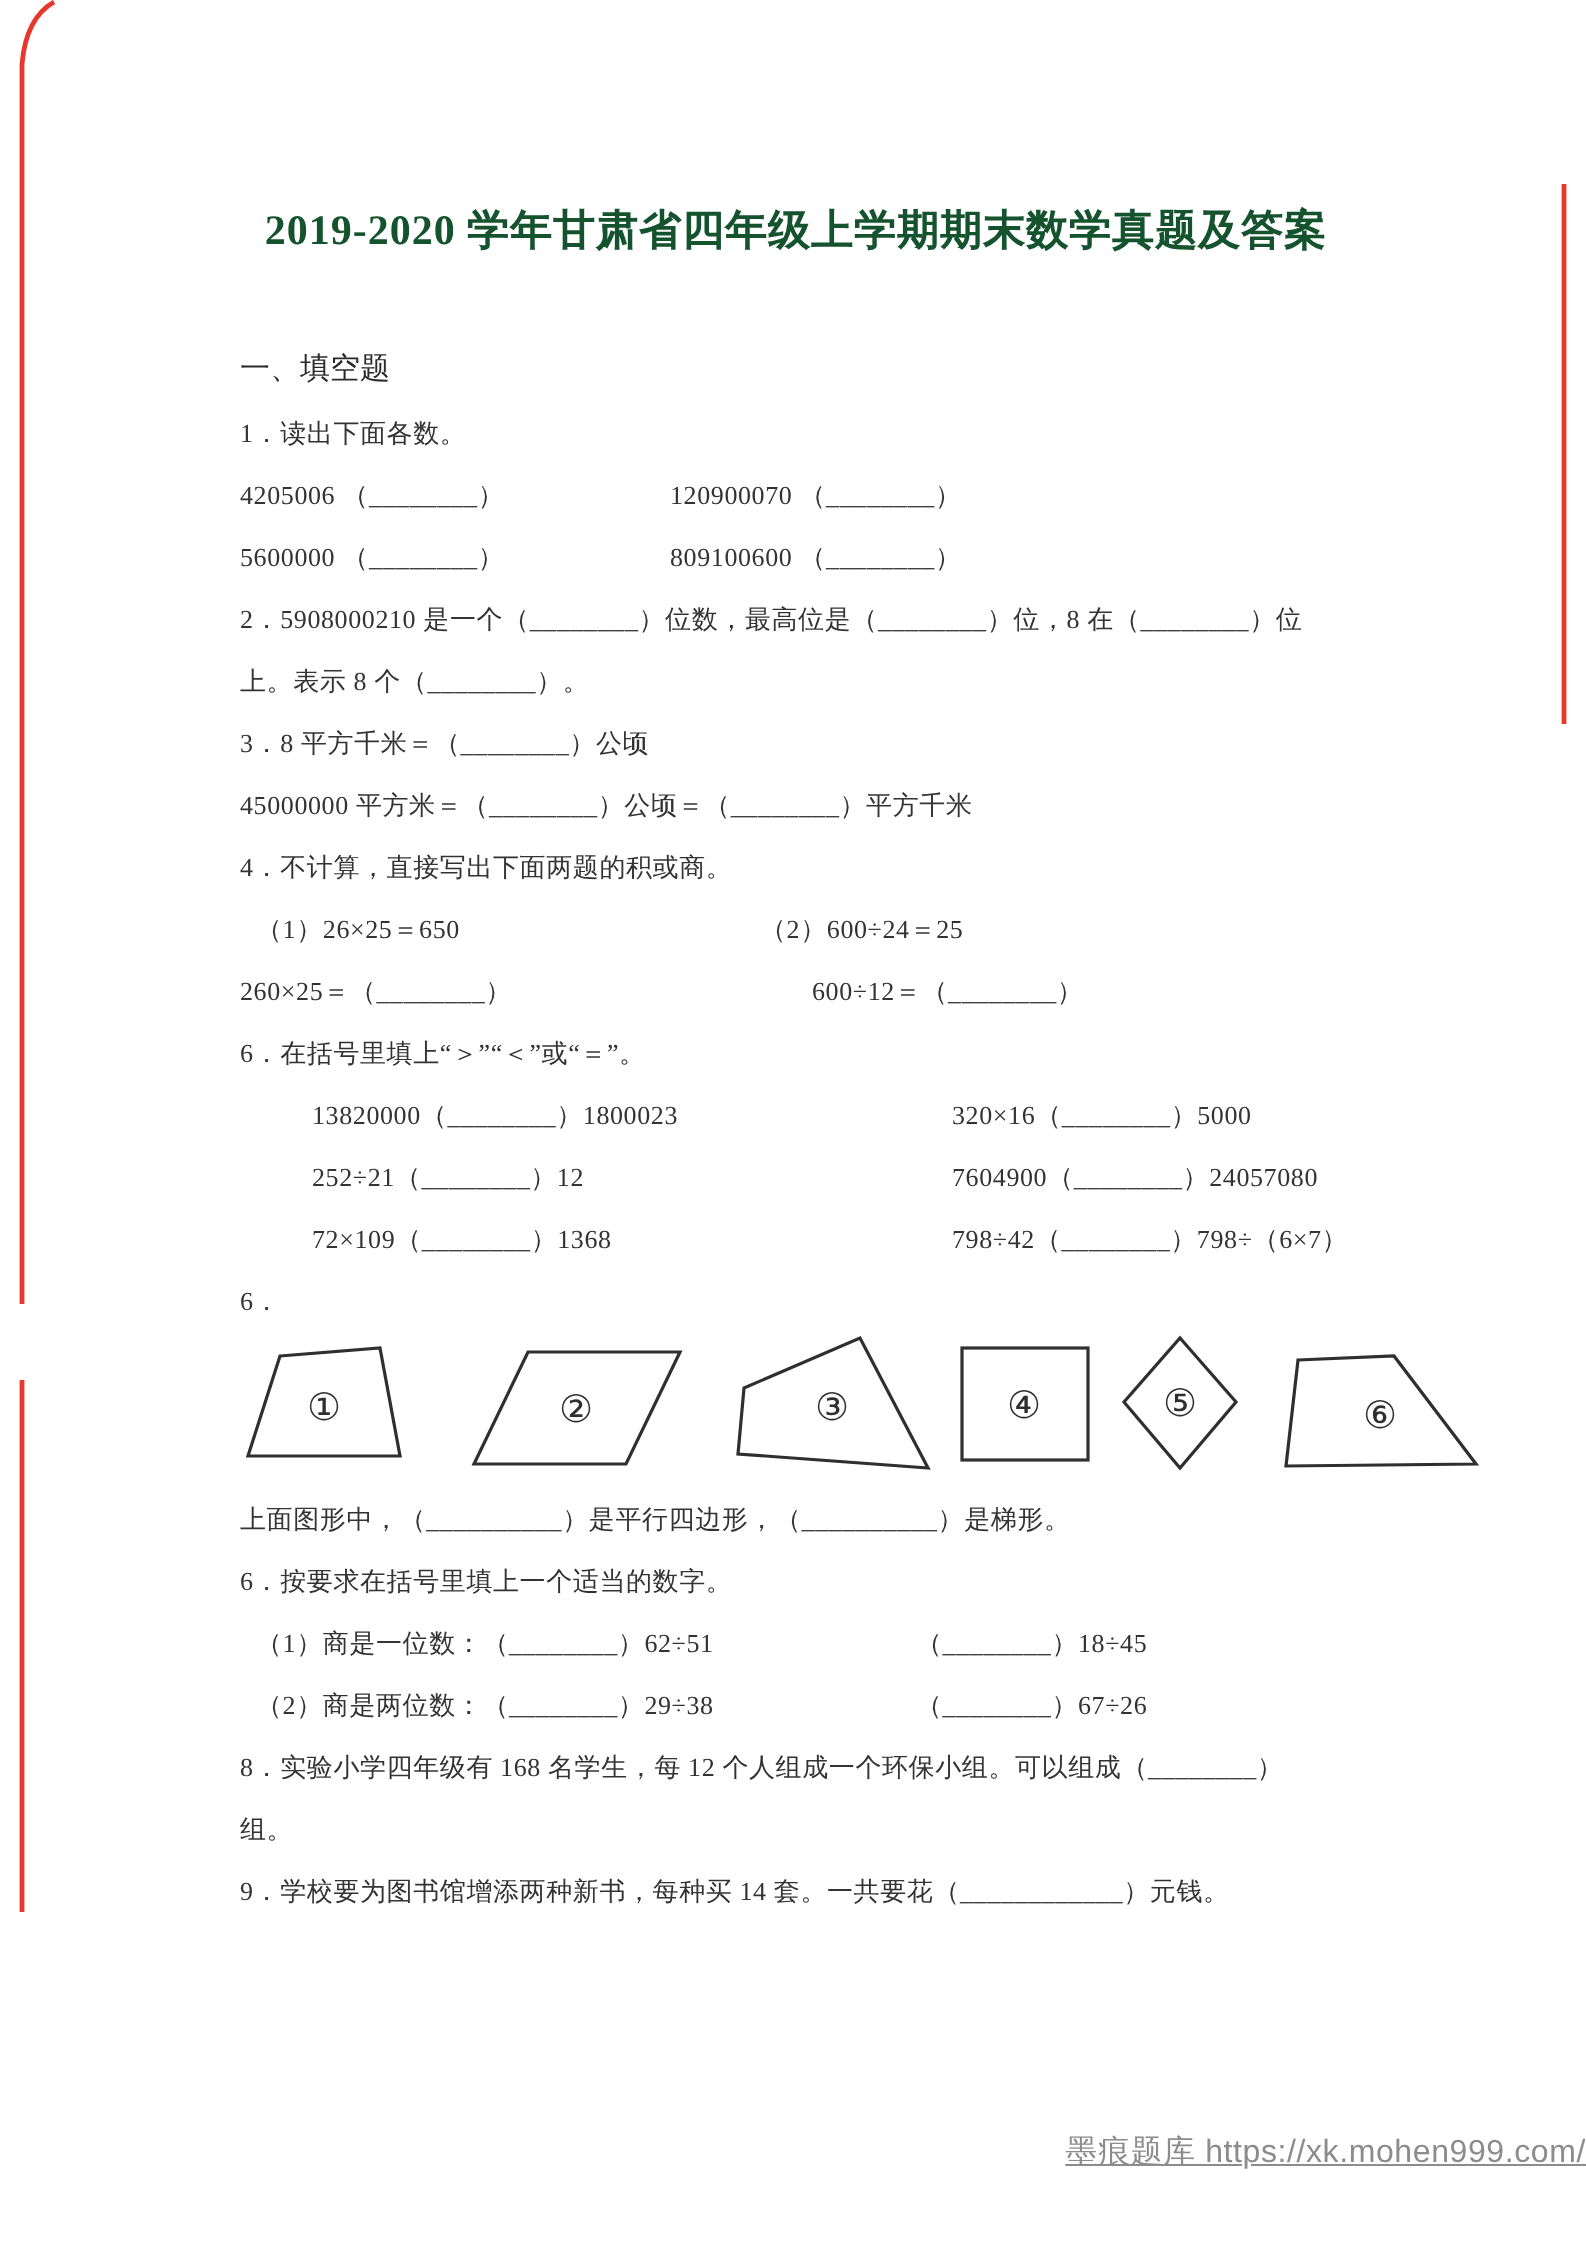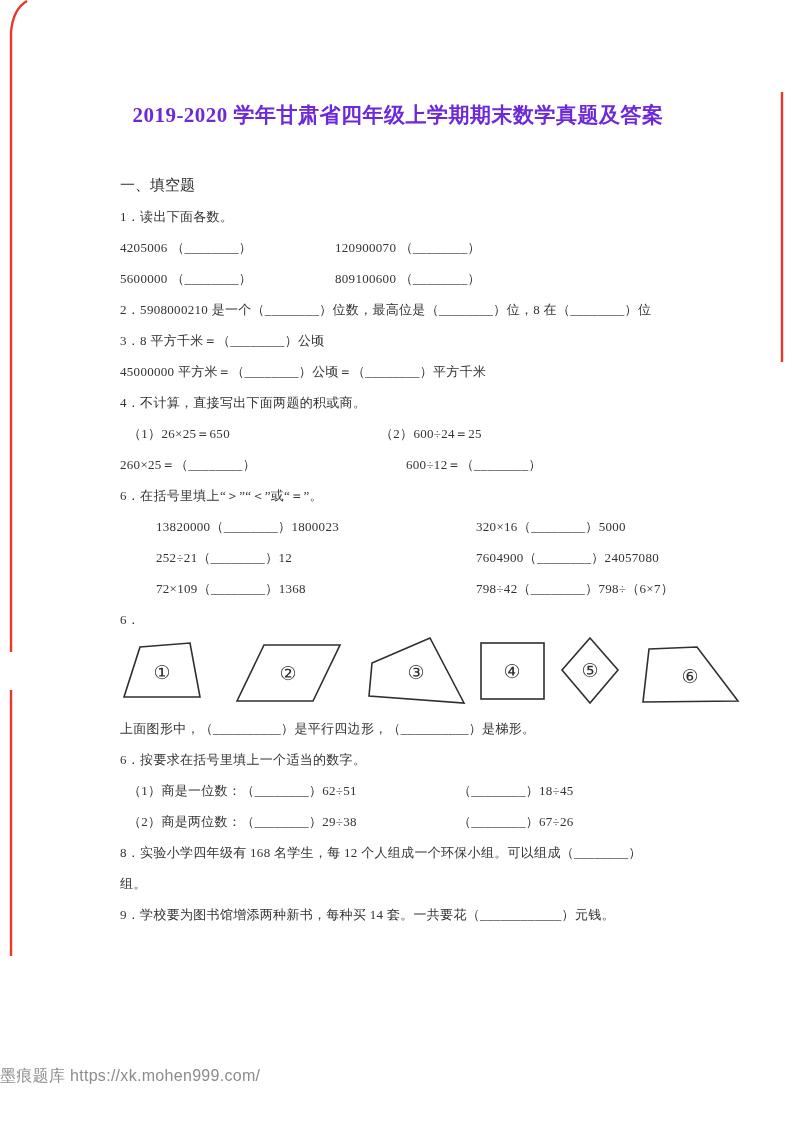--- a/index.html
+++ b/index.html
@@ -16,21 +16,21 @@
     position:absolute;
     left:120px; top:0;
     width:556px;
     padding-top:100px;
   }
   .doc-title {
     height:30px; line-height:30px;
     text-align:center;
     font-size:21px;
     font-weight:bold;
-    color:#6d28d9;
+    color:#14532d;
     letter-spacing:0.5px;
     white-space:nowrap;
   }
   .section-heading {
     margin-top:40px;
     height:31px; line-height:31px;
     font-size:15px;
     font-weight:normal;
     color:#2b2b2b;
   }
@@ -56,25 +56,26 @@
   .shape-outline { fill:none; stroke:#2f2f2f; stroke-width:1.6; }
   .shape-num {
     font-size:19px;
     fill:#2f2f2f;
     font-family:"Liberation Serif","DejaVu Serif",serif;
   }
   .footer {
     position:absolute;
     left:0; top:1066px;
     width:793px;
-    text-align:left;
+    text-align:right;
     font-size:16px;
     color:#8c8c8c;
     font-family:"Liberation Sans","DejaVu Sans",sans-serif;
     letter-spacing:0.3px;
+    text-decoration:underline;
   }
   .pen-marks {
     position:absolute;
     left:0; top:0;
     pointer-events:none;
   }
 </style>
 </head>
 <body>
 
@@ -88,20 +89,21 @@
 
     <div class="line"><span>1．读出下面各数。</span></div>
     <div class="line">
       <span class="c1 w215">4205006 （________）</span><span>120900070 （________）</span>
     </div>
     <div class="line">
       <span class="c1 w215">5600000 （________）</span><span>809100600 （________）</span>
     </div>
 
     <div class="line"><span>2．5908000210 是一个（________）位数，最高位是（________）位，8 在（________）位</span></div>
+    <div class="line"><span>上。表示 8 个（________）。</span></div>
 
     <div class="line"><span>3．8 平方千米＝（________）公顷</span></div>
     <div class="line"><span>45000000 平方米＝（________）公顷＝（________）平方千米</span></div>
 
     <div class="line"><span>4．不计算，直接写出下面两题的积或商。</span></div>
     <div class="line ind">
       <span class="c1 w252">（1）26×25＝650</span><span>（2）600÷24＝25</span>
     </div>
     <div class="line">
       <span class="c1 w286">260×25＝（________）</span><span>600÷12＝（________）</span>

